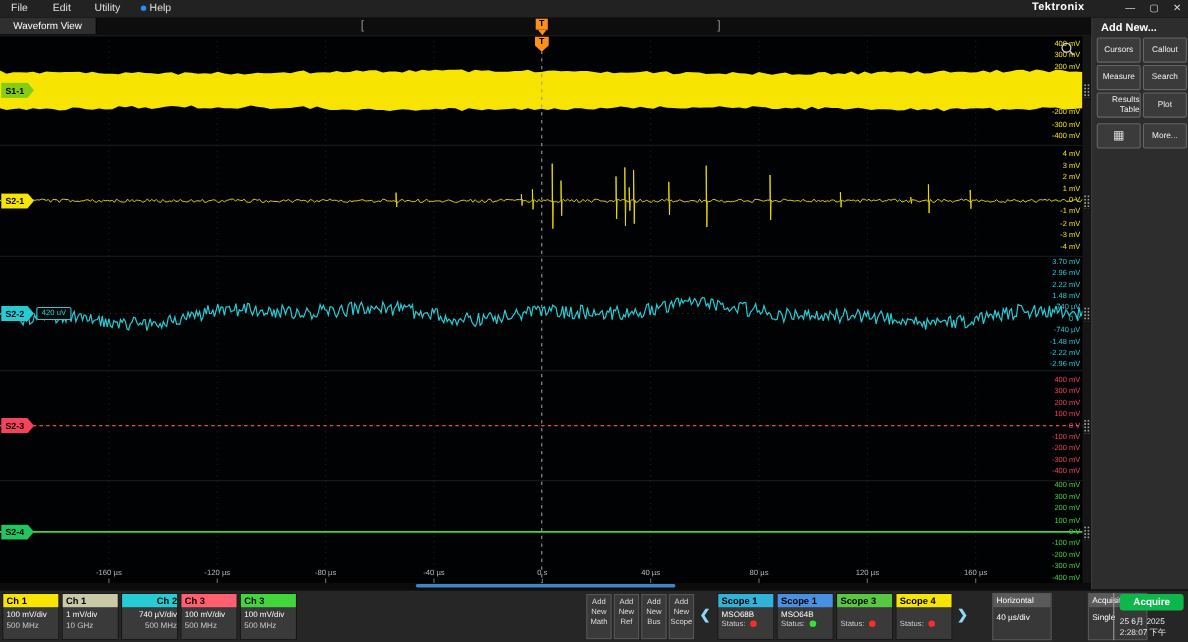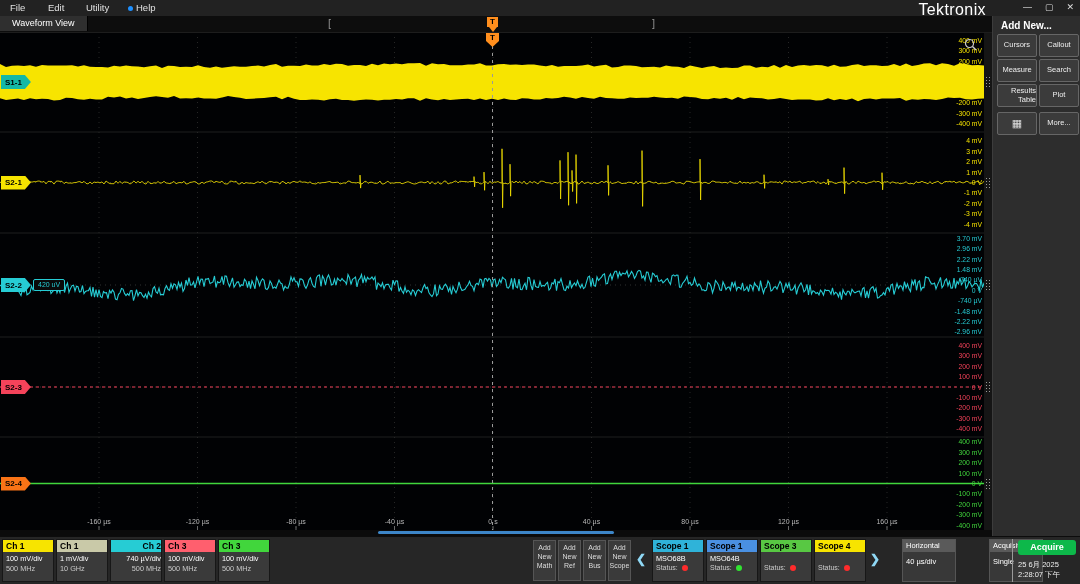--- a/index.html
+++ b/index.html
@@ -3,21 +3,21 @@
 <meta charset="utf-8">
 <style>
   html,body{margin:0;padding:0;background:#111;}
   body{font-family:"Liberation Sans",sans-serif;}
   #app{position:relative;width:1080px;height:584px;background:#000;overflow:hidden;}
 
   
   .menubar{position:absolute;left:0;top:0;width:1080px;height:16px;background:#222;color:#e0e0e0;font-size:9.5px;z-index:20;}
   .menu-item{position:absolute;top:2px;cursor:default;}
   .help-dot{display:inline-block;width:5px;height:5px;border-radius:50%;background:#1e90ff;margin-right:3px;vertical-align:middle;}
-  .brand{position:absolute;right:94px;top:1px;font-size:16px;font-weight:normal;color:#fff;letter-spacing:.4px;}
+  .brand{position:absolute;right:94px;top:1px;font-size:10px;font-weight:bold;color:#fff;letter-spacing:.4px;}
   .winctrls{position:absolute;right:6px;top:2px;display:flex;gap:13px;font-size:9px;color:#ddd;}
   .winctrls span{cursor:default;}
 
   
   .tabrow{position:absolute;left:0;top:16px;width:992px;height:16px;background:#0d0d0d;border-bottom:1px solid #1d1d1d;z-index:15;}
   .tab{position:absolute;left:0;top:0;height:15px;line-height:15px;padding:0 12px;background:#2f2f2f;color:#fff;font-size:9px;border-right:1px solid #000;}
   .bracket{position:absolute;top:1px;color:#8f8f8f;font-size:11px;}
   .trig-top{position:absolute;left:487px;top:1px;width:11px;height:10px;background:#ff8e1d;color:#000;font-size:8px;font-weight:bold;text-align:center;line-height:10px;}
   .trig-top-arrow{position:absolute;left:489px;top:11px;width:0;height:0;border-left:4px solid transparent;border-right:4px solid transparent;border-top:5px solid #ff8e1d;}
 
@@ -132,21 +132,21 @@
     </svg>
   <div class="slab" style="top: 3.9px; color: rgb(247, 228, 0);">400 mV</div>
       <div class="slab" style="top: 14.3px; color: rgb(247, 228, 0);">300 mV</div>
       <div class="slab" style="top: 24.7px; color: rgb(247, 228, 0);">200 mV</div>
       <div class="slab" style="top: 35.1px; color: rgb(247, 228, 0);">100 mV</div>
       <div class="slab" style="top: 45.5px; color: rgb(247, 228, 0);">0 V</div>
       <div class="slab" style="top: 55.9px; color: rgb(247, 228, 0);">-100 mV</div>
       <div class="slab" style="top: 66.3px; color: rgb(247, 228, 0);">-200 mV</div>
       <div class="slab" style="top: 76.7px; color: rgb(247, 228, 0);">-300 mV</div>
       <div class="slab" style="top: 87.1px; color: rgb(247, 228, 0);">-400 mV</div>
-      <div class="badge" style="top: 43px; background: #14b8a6;">S1-1</div>
+      <div class="badge" style="top: 43px; background: #84cc16;">S1-1</div>
       <div class="handle" style="top: 44px;"></div>
       <div class="slab" style="top: 104.4px; color: rgb(247, 228, 0);">4 mV</div>
       <div class="slab" style="top: 114.8px; color: rgb(247, 228, 0);">3 mV</div>
       <div class="slab" style="top: 125.2px; color: rgb(247, 228, 0);">2 mV</div>
       <div class="slab" style="top: 135.6px; color: rgb(247, 228, 0);">1 mV</div>
       <div class="slab" style="top: 146px; color: rgb(247, 228, 0);">0 V</div>
       <div class="slab" style="top: 156.4px; color: rgb(247, 228, 0);">-1 mV</div>
       <div class="slab" style="top: 166.8px; color: rgb(247, 228, 0);">-2 mV</div>
       <div class="slab" style="top: 177.2px; color: rgb(247, 228, 0);">-3 mV</div>
       <div class="slab" style="top: 187.6px; color: rgb(247, 228, 0);">-4 mV</div>
@@ -178,21 +178,21 @@
       <div class="handle" style="top: 349px;"></div>
       <div class="slab" style="top: 405.4px; color: rgb(65, 214, 60);">400 mV</div>
       <div class="slab" style="top: 415.8px; color: rgb(65, 214, 60);">300 mV</div>
       <div class="slab" style="top: 426.2px; color: rgb(65, 214, 60);">200 mV</div>
       <div class="slab" style="top: 436.6px; color: rgb(65, 214, 60);">100 mV</div>
       <div class="slab" style="top: 447px; color: rgb(65, 214, 60);">0 V</div>
       <div class="slab" style="top: 457.4px; color: rgb(65, 214, 60);">-100 mV</div>
       <div class="slab" style="top: 467.8px; color: rgb(65, 214, 60);">-200 mV</div>
       <div class="slab" style="top: 478.2px; color: rgb(65, 214, 60);">-300 mV</div>
       <div class="slab" style="top: 488.6px; color: rgb(65, 214, 60);">-400 mV</div>
-      <div class="badge" style="top: 444.5px; background: #f97316;">S2-4</div>
+      <div class="badge" style="top: 444.5px; background: #22c55e;">S2-4</div>
       <div class="handle" style="top: 445.5px;"></div>
       <div class="xtick" style="left: 99px;">-160 µs</div>
       <div class="xtick" style="left: 197.5px;">-120 µs</div>
       <div class="xtick" style="left: 296px;">-80 µs</div>
       <div class="xtick" style="left: 394.5px;">-40 µs</div>
       <div class="xtick" style="left: 493px;">0 s</div>
       <div class="xtick" style="left: 591.5px;">40 µs</div>
       <div class="xtick" style="left: 690px;">80 µs</div>
       <div class="xtick" style="left: 788.5px;">120 µs</div>
       <div class="xtick" style="left: 887px;">160 µs</div>

